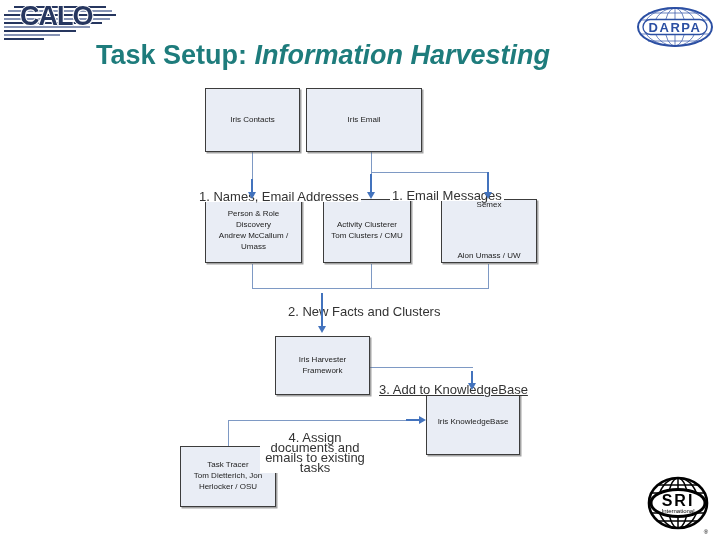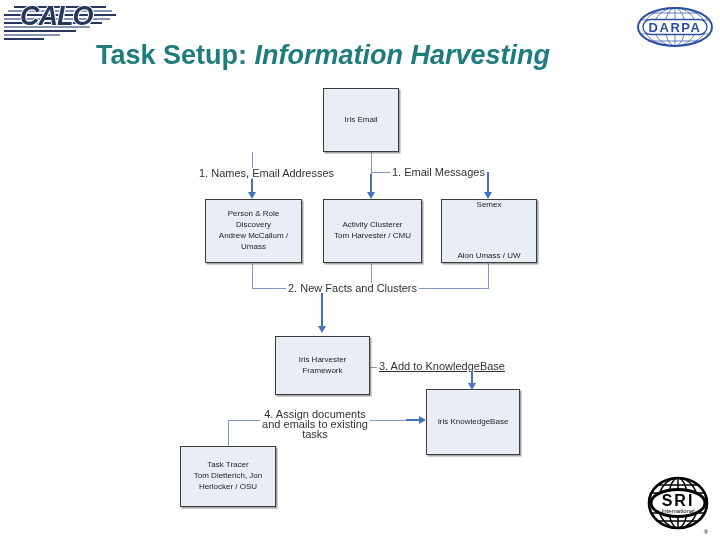--- a/index.html
+++ b/index.html
@@ -15,40 +15,40 @@
   .title{position:absolute;left:68px;top:40px;font-size:27px;font-weight:bold;
          color:var(--c-title);white-space:nowrap;letter-spacing:0px;margin-left:28px;}
   .title .em{font-style:italic;}
 
   
   .calo{position:absolute;left:4px;top:4px;width:116px;height:42px;}
   .calo .stripe{position:absolute;height:2px;}
   .calo .s-dark{background:var(--c-calo-navy);}
   .calo .s-lite{background:#8693b4;}
   .calo .calo-text{position:absolute;left:16px;top:-3px;font-size:27px;font-weight:bold;
-    font-style:italic;color:var(--c-calo-navy);letter-spacing:-1px;
+    color:var(--c-calo-navy);letter-spacing:-1px;
     text-shadow:-1px 0 #fff,1px 0 #fff,0 -1px #fff,0 1px #fff,1px 1px 0 #dfe4ee;}
 
   
   .darpa{position:absolute;left:636px;top:6px;width:78px;height:42px;color:var(--c-logo-blue);}
   .sri{position:absolute;left:646px;top:476px;width:66px;height:62px;color:var(--c-sri-black);}
 
   
   .nbox{position:absolute;background:var(--c-box-fill);border:1px solid var(--c-box-border);
         box-shadow:1.5px 1.5px 0 rgba(90,90,90,.55);box-sizing:border-box;
         display:flex;flex-direction:column;align-items:center;justify-content:center;
         font-size:8px;line-height:1.35;color:var(--c-text);text-align:center;z-index:1;}
   .ln{position:absolute;background:var(--c-connector);z-index:0;}
   .ar{position:absolute;background:var(--c-arrow);z-index:3;}
   .ah-d{position:absolute;width:0;height:0;border-left:4px solid transparent;
         border-right:4px solid transparent;border-top:7px solid var(--c-arrow);z-index:3;}
   .ah-r{position:absolute;width:0;height:0;border-top:4px solid transparent;
         border-bottom:4px solid transparent;border-left:7px solid var(--c-arrow);z-index:3;}
-  .conn-label{position:absolute;background:#ffffff;color:var(--c-label);font-size:11px;
-        line-height:10px;white-space:nowrap;padding:0 2px;z-index:2;}
+  .conn-label{position:absolute;background:#ffffff;color:var(--c-label);font-size:13px;
+        line-height:10px;white-space:nowrap;padding:0 2px;z-index:2;margin-top:24px;}
   .conn-label.wrap{white-space:normal;width:106px;text-align:center;}
 
   
   .footer{position:absolute;left:22px;top:506px;font-family:"Liberation Serif",serif;
           font-size:13.5px;color:#111;}
   .footer .work{font-style:italic;}
 </style>
 </head>
 <body>
 
@@ -106,32 +106,35 @@
   <div class="ah-d" style="left:468px;top:383px;"></div>
   <div class="ar" style="left:406px;top:419px;width:13px;height:2px;"></div>
   <div class="ah-r" style="left:419px;top:416px;"></div>
 
   <div class="conn-label" style="left:197px;top:168px;">1. Names, Email Addresses</div>
   <div class="conn-label" style="left:390px;top:167px;">1. Email Messages</div>
   <div class="conn-label" style="left:286px;top:283px;">2. New Facts and Clusters</div>
   <div class="conn-label" style="left:377px;top:361px;text-decoration:underline;">3. Add to KnowledgeBase</div>
   <div class="conn-label wrap" style="left:260px;top:409px;">4. Assign documents and emails to existing tasks</div>
 
-  <div class="nbox" style="left:323px;top:88px;width:76px;height:64px;">
+  <div class="nbox" style="left:205px;top:88px;width:95px;height:64px;">
+    <span>Iris Contacts</span>
+  </div>
+  <div class="nbox" style="left:306px;top:88px;width:116px;height:64px;">
     <span>Iris Email</span>
   </div>
   <div class="nbox" style="left:205px;top:199px;width:97px;height:64px;">
     <span>Person &amp; Role</span>
     <span>Discovery</span>
     <span>Andrew McCallum /</span>
     <span>Umass</span>
   </div>
-  <div class="nbox" style="left:323px;top:199px;width:99px;height:64px;">
+  <div class="nbox" style="left:323px;top:199px;width:88px;height:64px;">
     <span>Activity Clusterer</span>
-    <span>Tom Harvester / CMU</span>
+    <span>Tom Clusters / CMU</span>
   </div>
   <div class="nbox" style="left:441px;top:199px;width:96px;height:64px;justify-content:space-between;">
     <span>Semex</span>
     <span>Alon Umass / UW</span>
   </div>
   <div class="nbox" style="left:275px;top:336px;width:95px;height:59px;">
     <span>Iris Harvester</span>
     <span>Framework</span>
   </div>
   <div class="nbox" style="left:426px;top:389px;width:94px;height:66px;">

